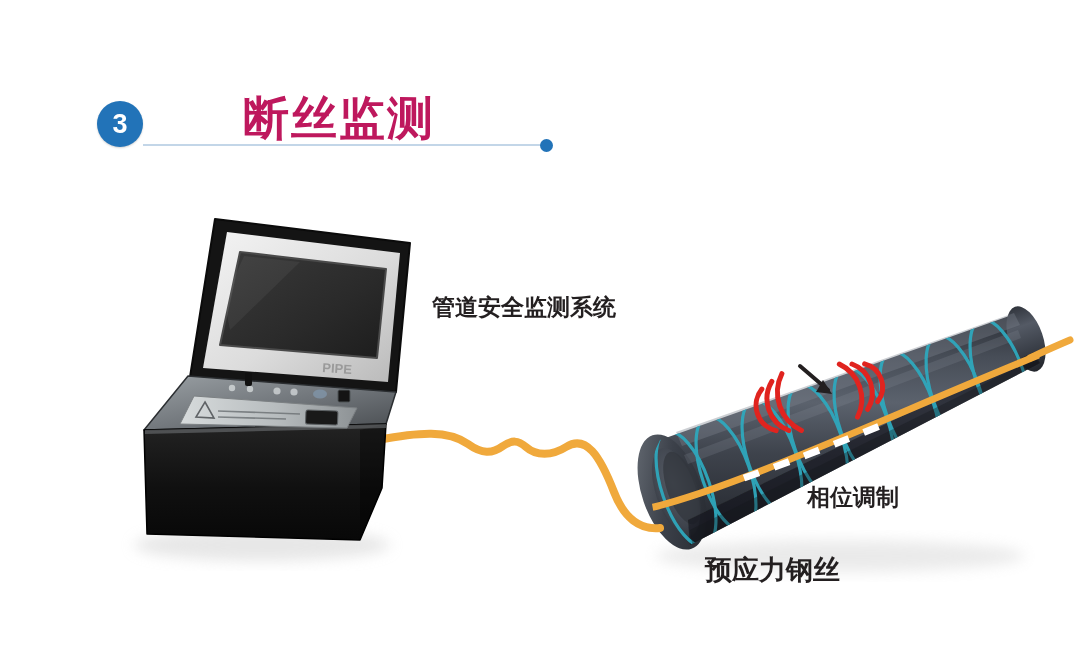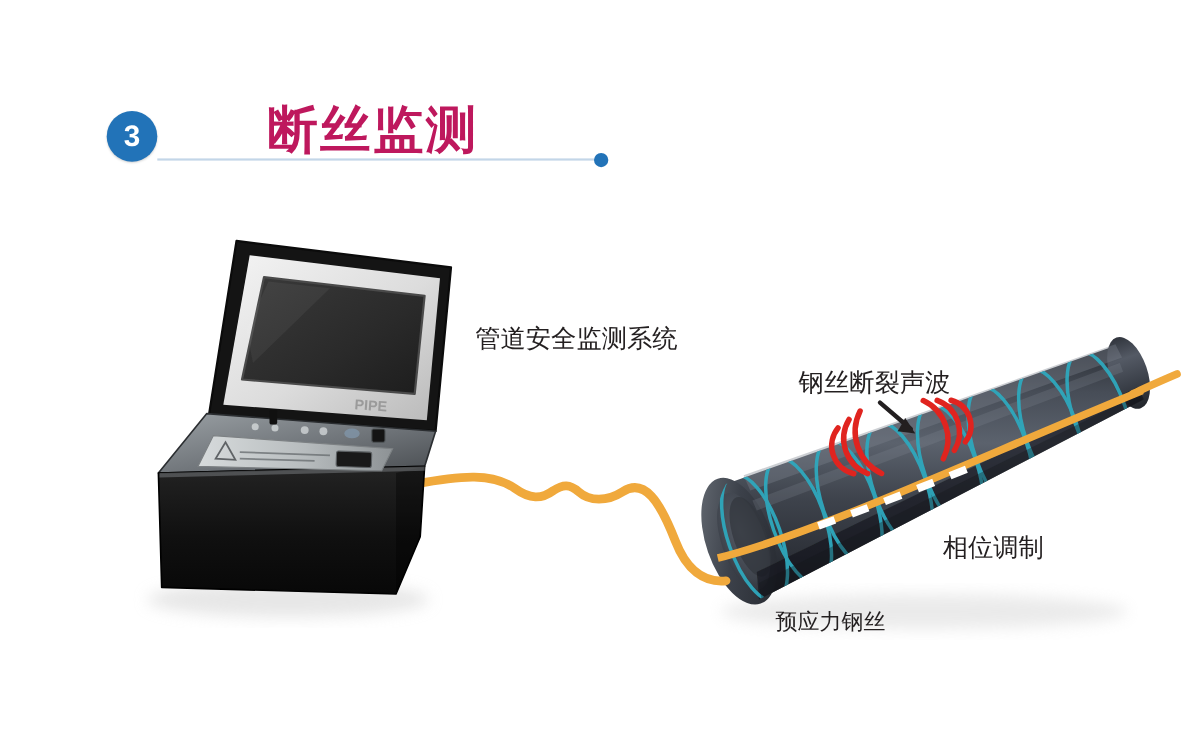--- a/index.html
+++ b/index.html
@@ -71,29 +71,29 @@
     width: 13px;
     height: 13px;
     border-radius: 50%;
     background: #2273b8;
   }
 
   
   .lbl {
     position: absolute;
     color: #231f20;
-    font-weight: normal;
+    font-weight: bold;
     white-space: nowrap;
     font-family: "Liberation Sans", "DejaVu Sans", sans-serif;
   }
   #lbl-system   { left: 432px; top: 292px; font-size: 23px; }
   #lbl-acoustic { left: 726px; top: 332px; font-size: 23px; }
   #lbl-pccp     { left: 466px; top: 506px; font-size: 23px; font-weight: normal; }
-  #lbl-wire     { left: 705px; top: 552px; font-size: 20px; }
-  #lbl-phase    { left: 857px; top: 482px; font-size: 23px; }
+  #lbl-wire     { left: 705px; top: 552px; font-size: 27px; }
+  #lbl-phase    { left: 807px; top: 482px; font-size: 23px; }
 
   
   #art {
     position: absolute;
     left: 0; top: 0;
     width: 1080px;
     height: 670px;
   }
 </style>
 </head>
@@ -288,17 +288,16 @@
         </g>
         <ellipse cx="320" cy="394" rx="7" ry="4.5" fill="#7f93a6" opacity="0.85"></ellipse>
         <rect x="338" y="390" width="12" height="12" rx="1.5" fill="#141414" stroke="#4f5457" stroke-width="1"></rect>
 
         <rect x="245" y="372" width="7" height="14" rx="2" fill="#101010"></rect>
       </g>
     </g>
   </svg>
 
   <div class="lbl" id="lbl-system">管道安全监测系统</div>
-  <div class="lbl" id="lbl-acoustic">钢丝断裂声波</div>
   <div class="lbl" id="lbl-wire">预应力钢丝</div>
   <div class="lbl" id="lbl-phase">相位调制</div>
 
 </div>
 
 </body></html>

